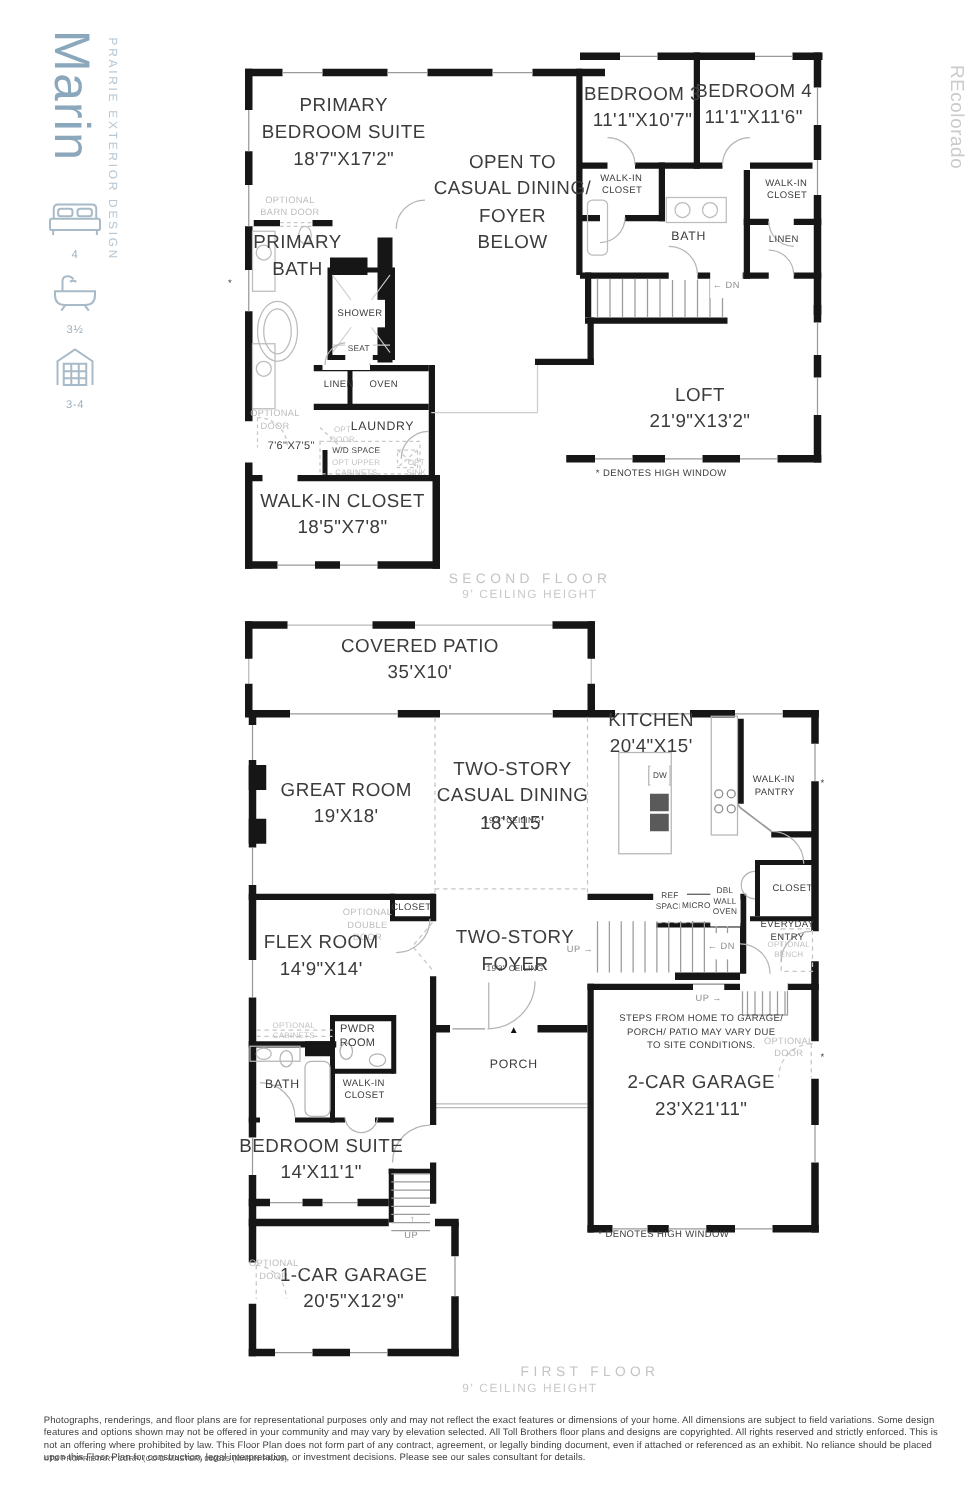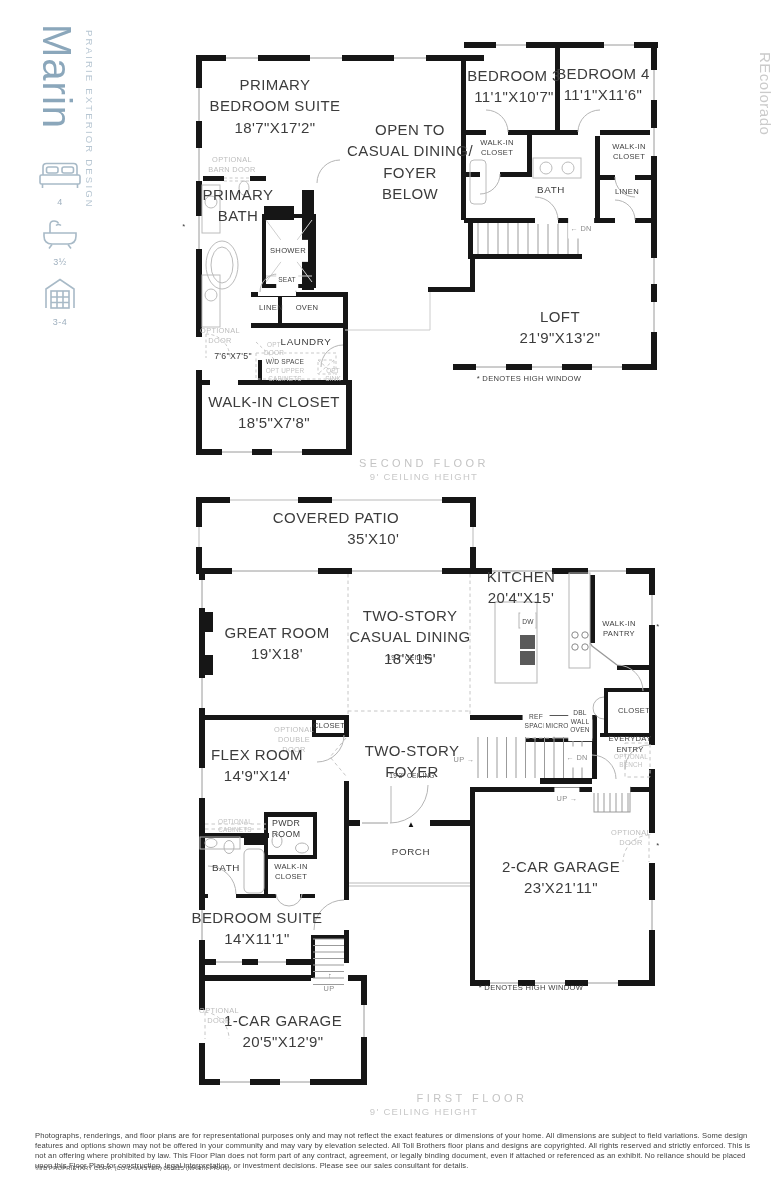--- a/index.html
+++ b/index.html
@@ -16,21 +16,21 @@
   .watermark{position:absolute;right:2px;top:52px;writing-mode:vertical-rl;
              font-size:15px;color:#cbcbcb;letter-spacing:.5px;}
   
   .plan-svg{position:absolute;}
   
   .label{position:absolute;transform:translate(-50%,-50%);text-align:center;
          white-space:pre-line;pointer-events:none;}
   .room {font-size:15px;color:#3c3c3c;letter-spacing:.4px;line-height:1.42;}
   .small{font-size:9.8px;color:#3c3c3c;letter-spacing:.6px;line-height:1.35;}
   .med  {font-size:8.8px;color:#3c3c3c;letter-spacing:.3px;line-height:1.3;}
-  .tiny {font-size:7.6px;color:#3c3c3c;letter-spacing:.3px;line-height:1.35;}
+  .tiny {font-size:7.6px;color:#3c3c3c;letter-spacing:.3px;line-height:1.35;text-align:right;}
   .micro{font-size:6.6px;color:#454545;letter-spacing:.2px;line-height:1.3;}
   .opt  {font-size:7.4px;color:#bdbdbd;letter-spacing:.3px;line-height:1.35;}
   .opt-tiny{font-size:6.4px;color:#c2c2c2;letter-spacing:.2px;line-height:1.3;}
   .note {font-size:7.6px;color:#3c3c3c;letter-spacing:.3px;line-height:1.4;}
   .dn   {font-size:7.4px;color:#8b8b8b;letter-spacing:.4px;}
   .marker{font-size:8px;color:#111;}
   .caption {font-size:11px;color:#c4c4c4;letter-spacing:3.5px;}
   .caption2{font-size:9.5px;color:#c9c9c9;letter-spacing:1.3px;}
   .bg{background:#fff;padding:6px 2px;}
   
@@ -413,21 +413,21 @@
     <div class="label opt-tiny" style="left: 333px; top: 375px;">OPT
 SINK</div>
     <div class="label room" style="left: 274px; top: 412px;">WALK-IN CLOSET
 18'5"X7'8"</div>
     <div class="label room" style="left: 560px; top: 303px; margin-top: 24px;">LOFT
 21'9"X13'2"</div>
     <div class="label note" style="left: 529px; top: 379px;">* DENOTES HIGH WINDOW</div>
     <div class="label note" style="left: 184px; top: 227px;">*</div>
     <div class="label caption" style="left: 424px; top: 463px;">SECOND FLOOR</div>
     <div class="label caption2" style="left: 424px; top: 476px;">9' CEILING HEIGHT</div>
-    <div class="label room" style="left: 336px; top: 528px; text-align: right;">COVERED PATIO
+    <div class="label room" style="left: 336px; top: 528px;">COVERED PATIO
 35'X10'</div>
     <div class="label room" style="left: 521px; top: 587px;">KITCHEN
 20'4"X15'</div>
     <div class="label micro bg" style="left: 528px; top: 622px;">DW</div>
     <div class="label tiny" style="left: 619px; top: 629px;">WALK-IN
 PANTRY</div>
     <div class="label note" style="left: 658px; top: 627px;">*</div>
     <div class="label room" style="left: 277px; top: 643px;">GREAT ROOM
 19'X18'</div>
     <div class="label room" style="left: 410px; top: 637px;">TWO-STORY
@@ -450,20 +450,23 @@
     <div class="label dn bg" style="left: 567px; top: 798px;">UP →</div>
     <div class="label tiny" style="left: 329px; top: 726px;">CLOSET</div>
     <div class="label opt" style="left: 294px; top: 740px;">OPTIONAL
 DOUBLE
 DOOR</div>
     <div class="label room" style="left: 257px; top: 765px;">FLEX ROOM
 14'9"X14'</div>
     <div class="label room" style="left: 412px; top: 761px;">TWO-STORY
 FOYER</div>
     <div class="label micro" style="left: 412px; top: 776px;">19'3" CEILING</div>
+    <div class="label note" style="left: 561px; top: 826px;">STEPS FROM HOME TO GARAGE/
+PORCH/ PATIO MAY VARY DUE
+TO SITE CONDITIONS.</div>
     <div class="label opt" style="left: 631px; top: 838px;">OPTIONAL
 DOOR</div>
     <div class="label note" style="left: 658px; top: 846px;">*</div>
     <div class="label small" style="left: 411px; top: 852px;">PORCH</div>
     <div class="label marker" style="left: 411px; top: 824px;">▲</div>
     <div class="label room" style="left: 561px; top: 877px;">2-CAR GARAGE
 23'X21'11"</div>
     <div class="label opt-tiny" style="left: 235px; top: 826px;">OPTIONAL
 CABINETS</div>
     <div class="label med" style="left: 286px; top: 829px;">PWDR

